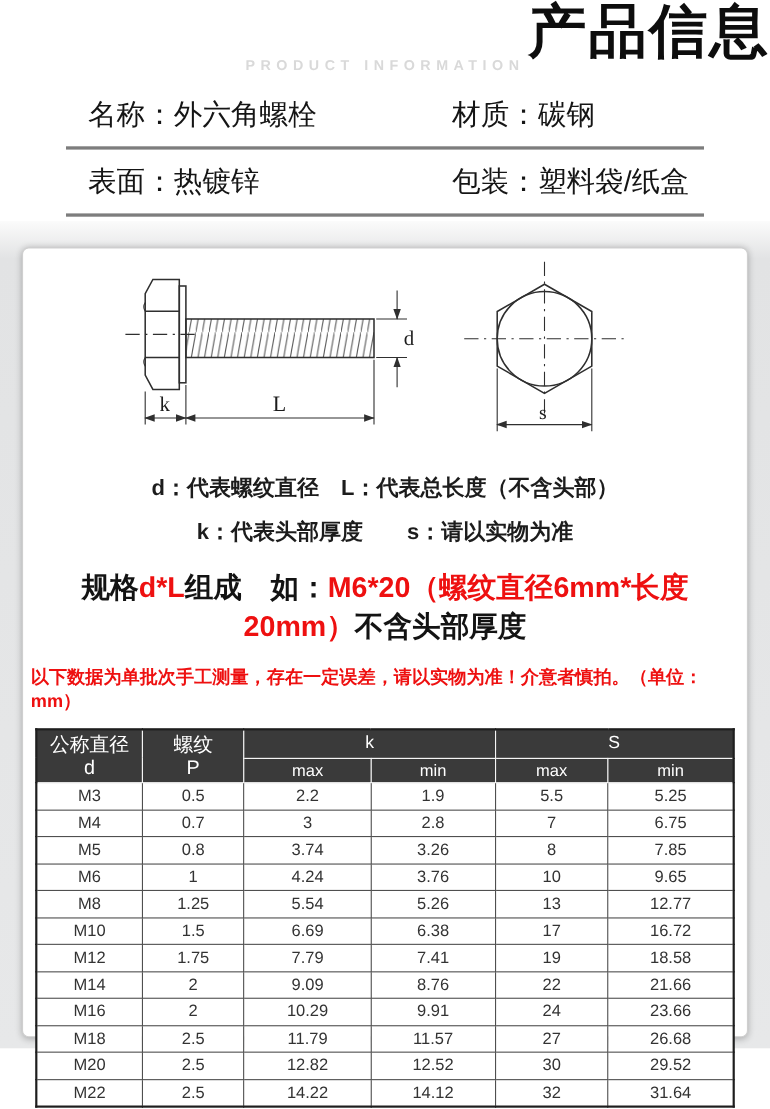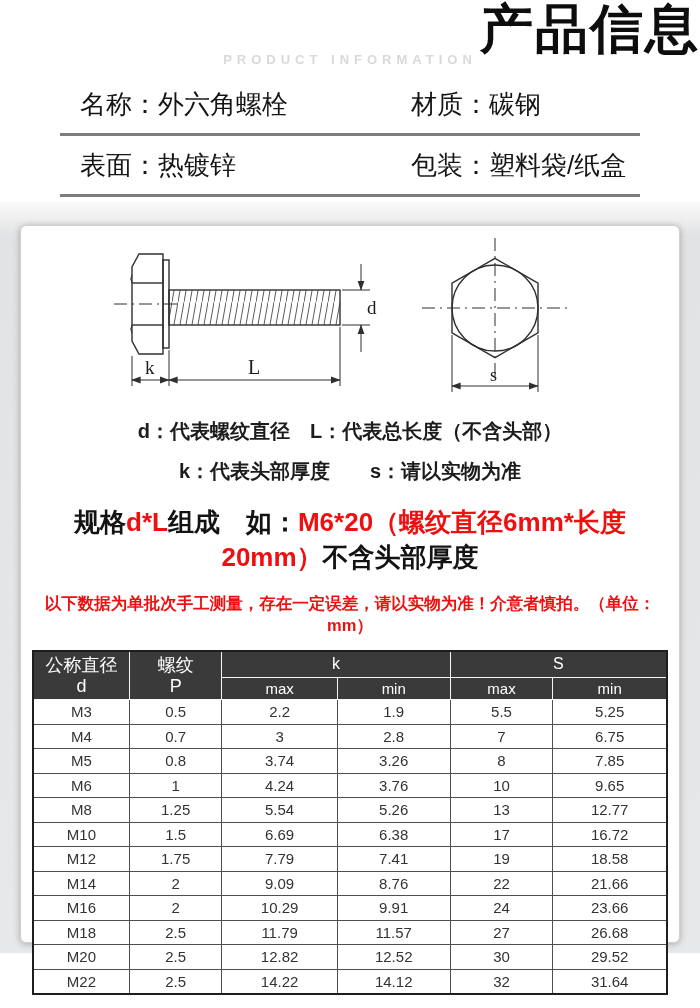--- a/index.html
+++ b/index.html
@@ -67,33 +67,33 @@
     padding:8px 7px 12px;
     height:100%;
   }
   .svg-diagram{display:block;margin:0 auto;}
   .legend-line{
     text-align:center;
     font-size:20px;
     font-weight:700;
     color:#1c1c1c;
   }
-  .legend-line.first{margin-top:8px;}
+  .legend-line.first{margin-top:20px;}
   .legend-line.second{margin-top:13px;}
   .spec-line{
     margin-top:20px;
     text-align:center;
     font-size:26px;
     font-weight:700;
     color:#131313;
   }
   .spec-line .red{color:var(--red);}
   .warning{
     margin-top:18px;
-    text-align:center;
+    text-align:left;
     font-size:16.5px;
     font-weight:700;
     color:var(--red);
   }
   
   table.spec{
     width:636px;
     margin:13px auto 0;
     border-collapse:collapse;
     border:2px solid #1e1e1e;

